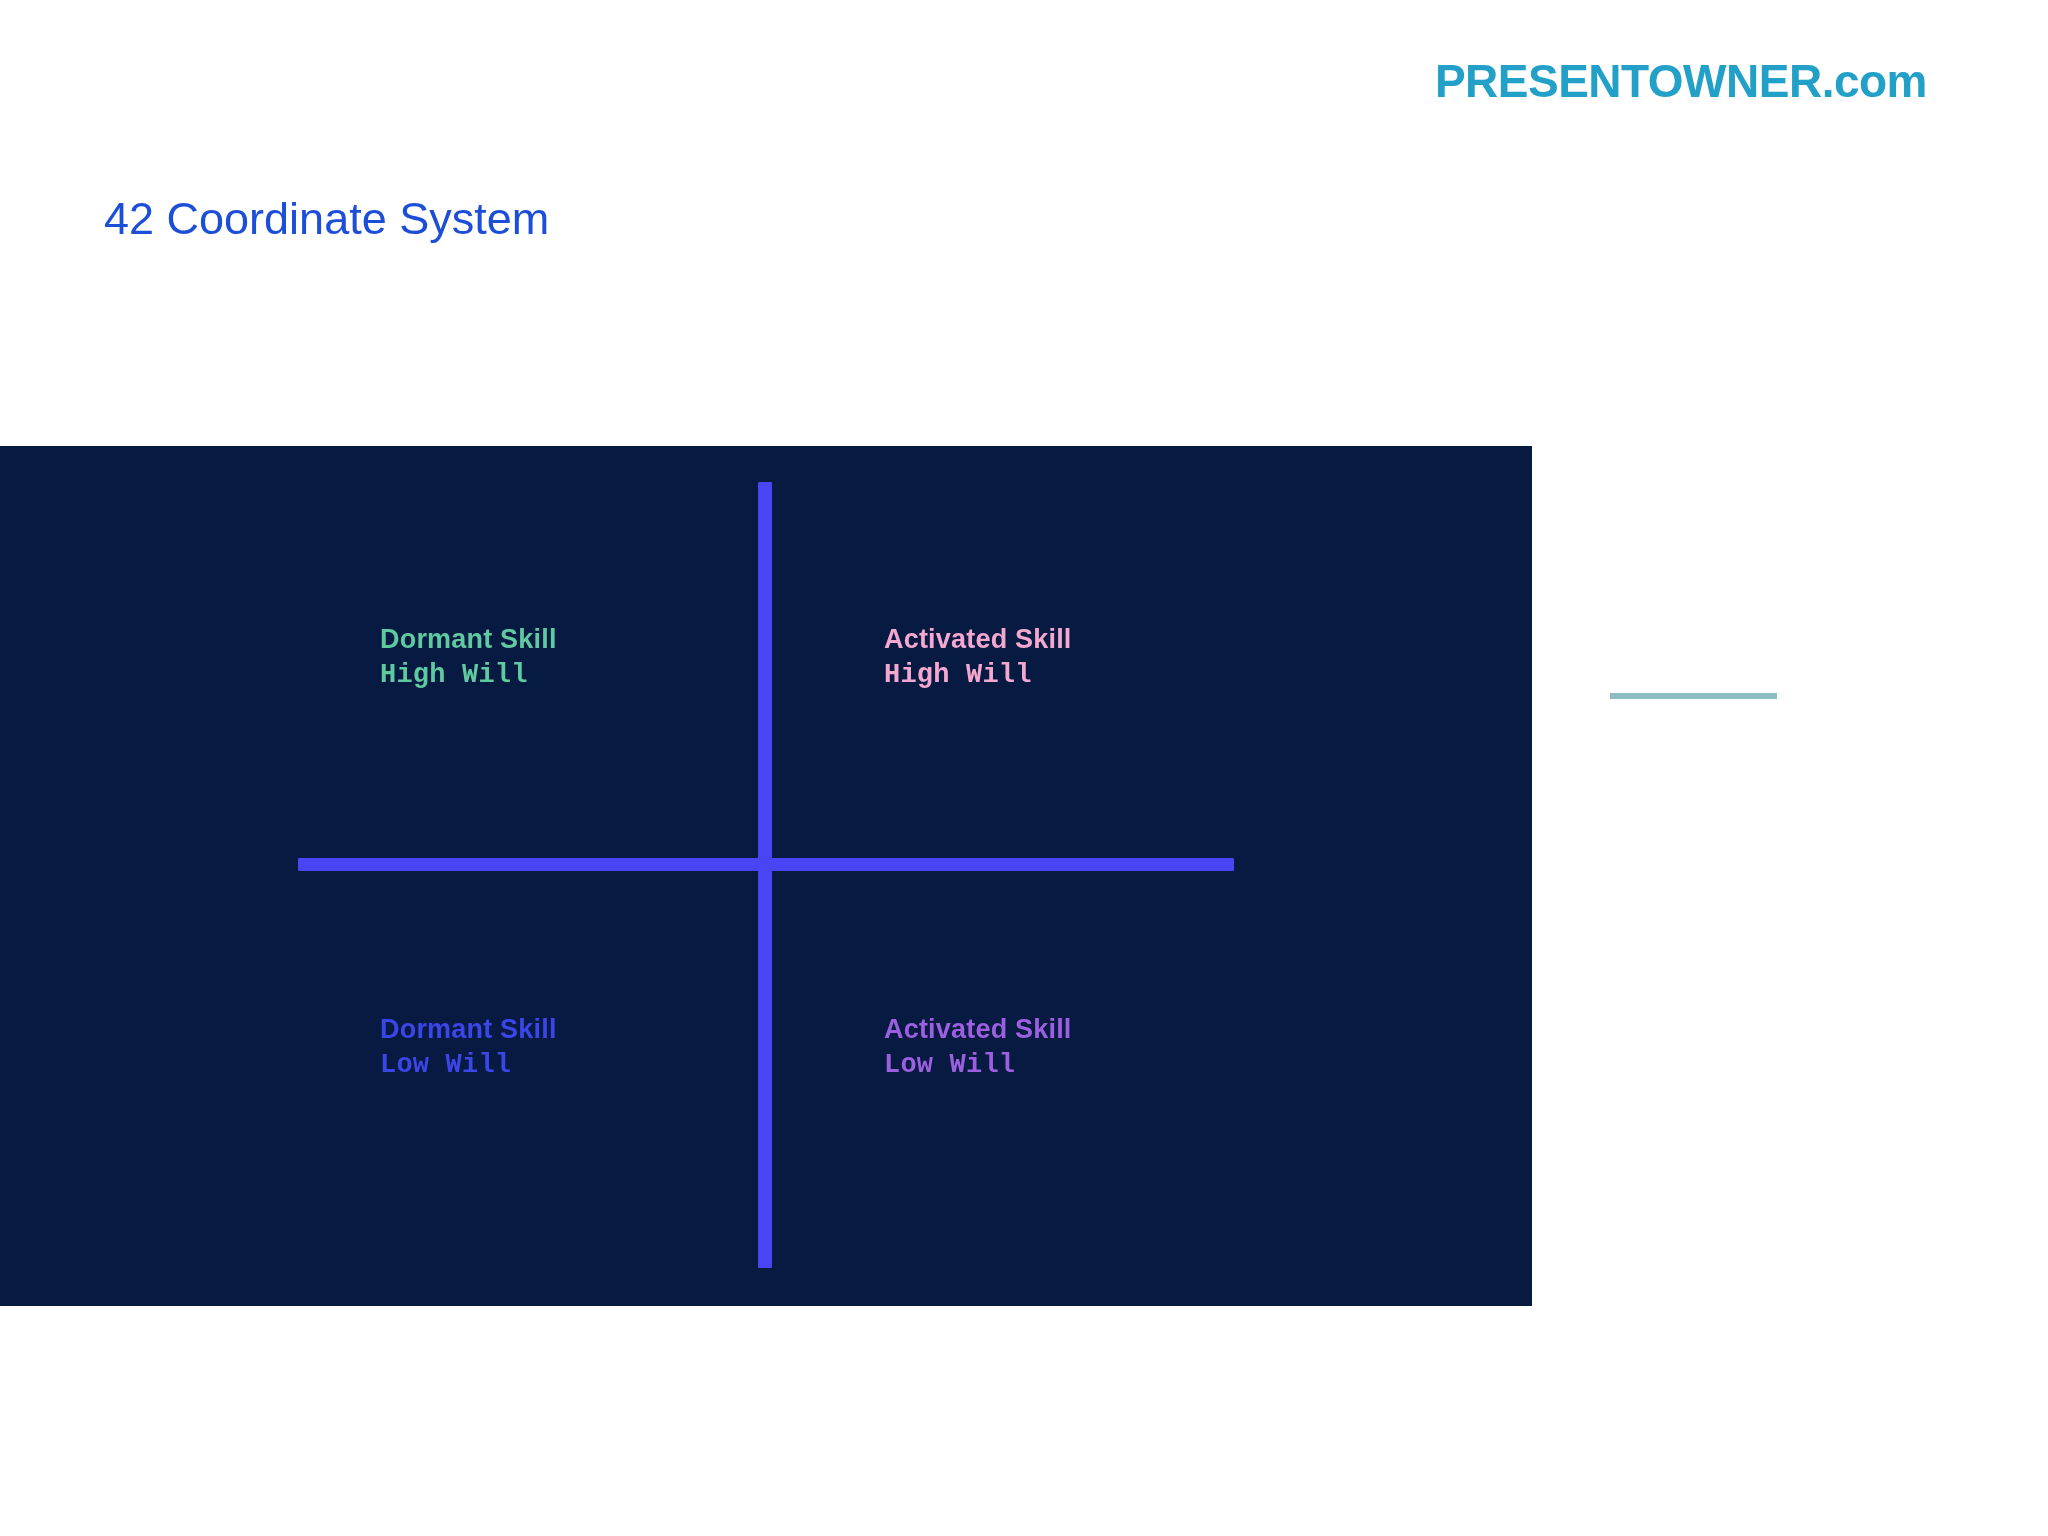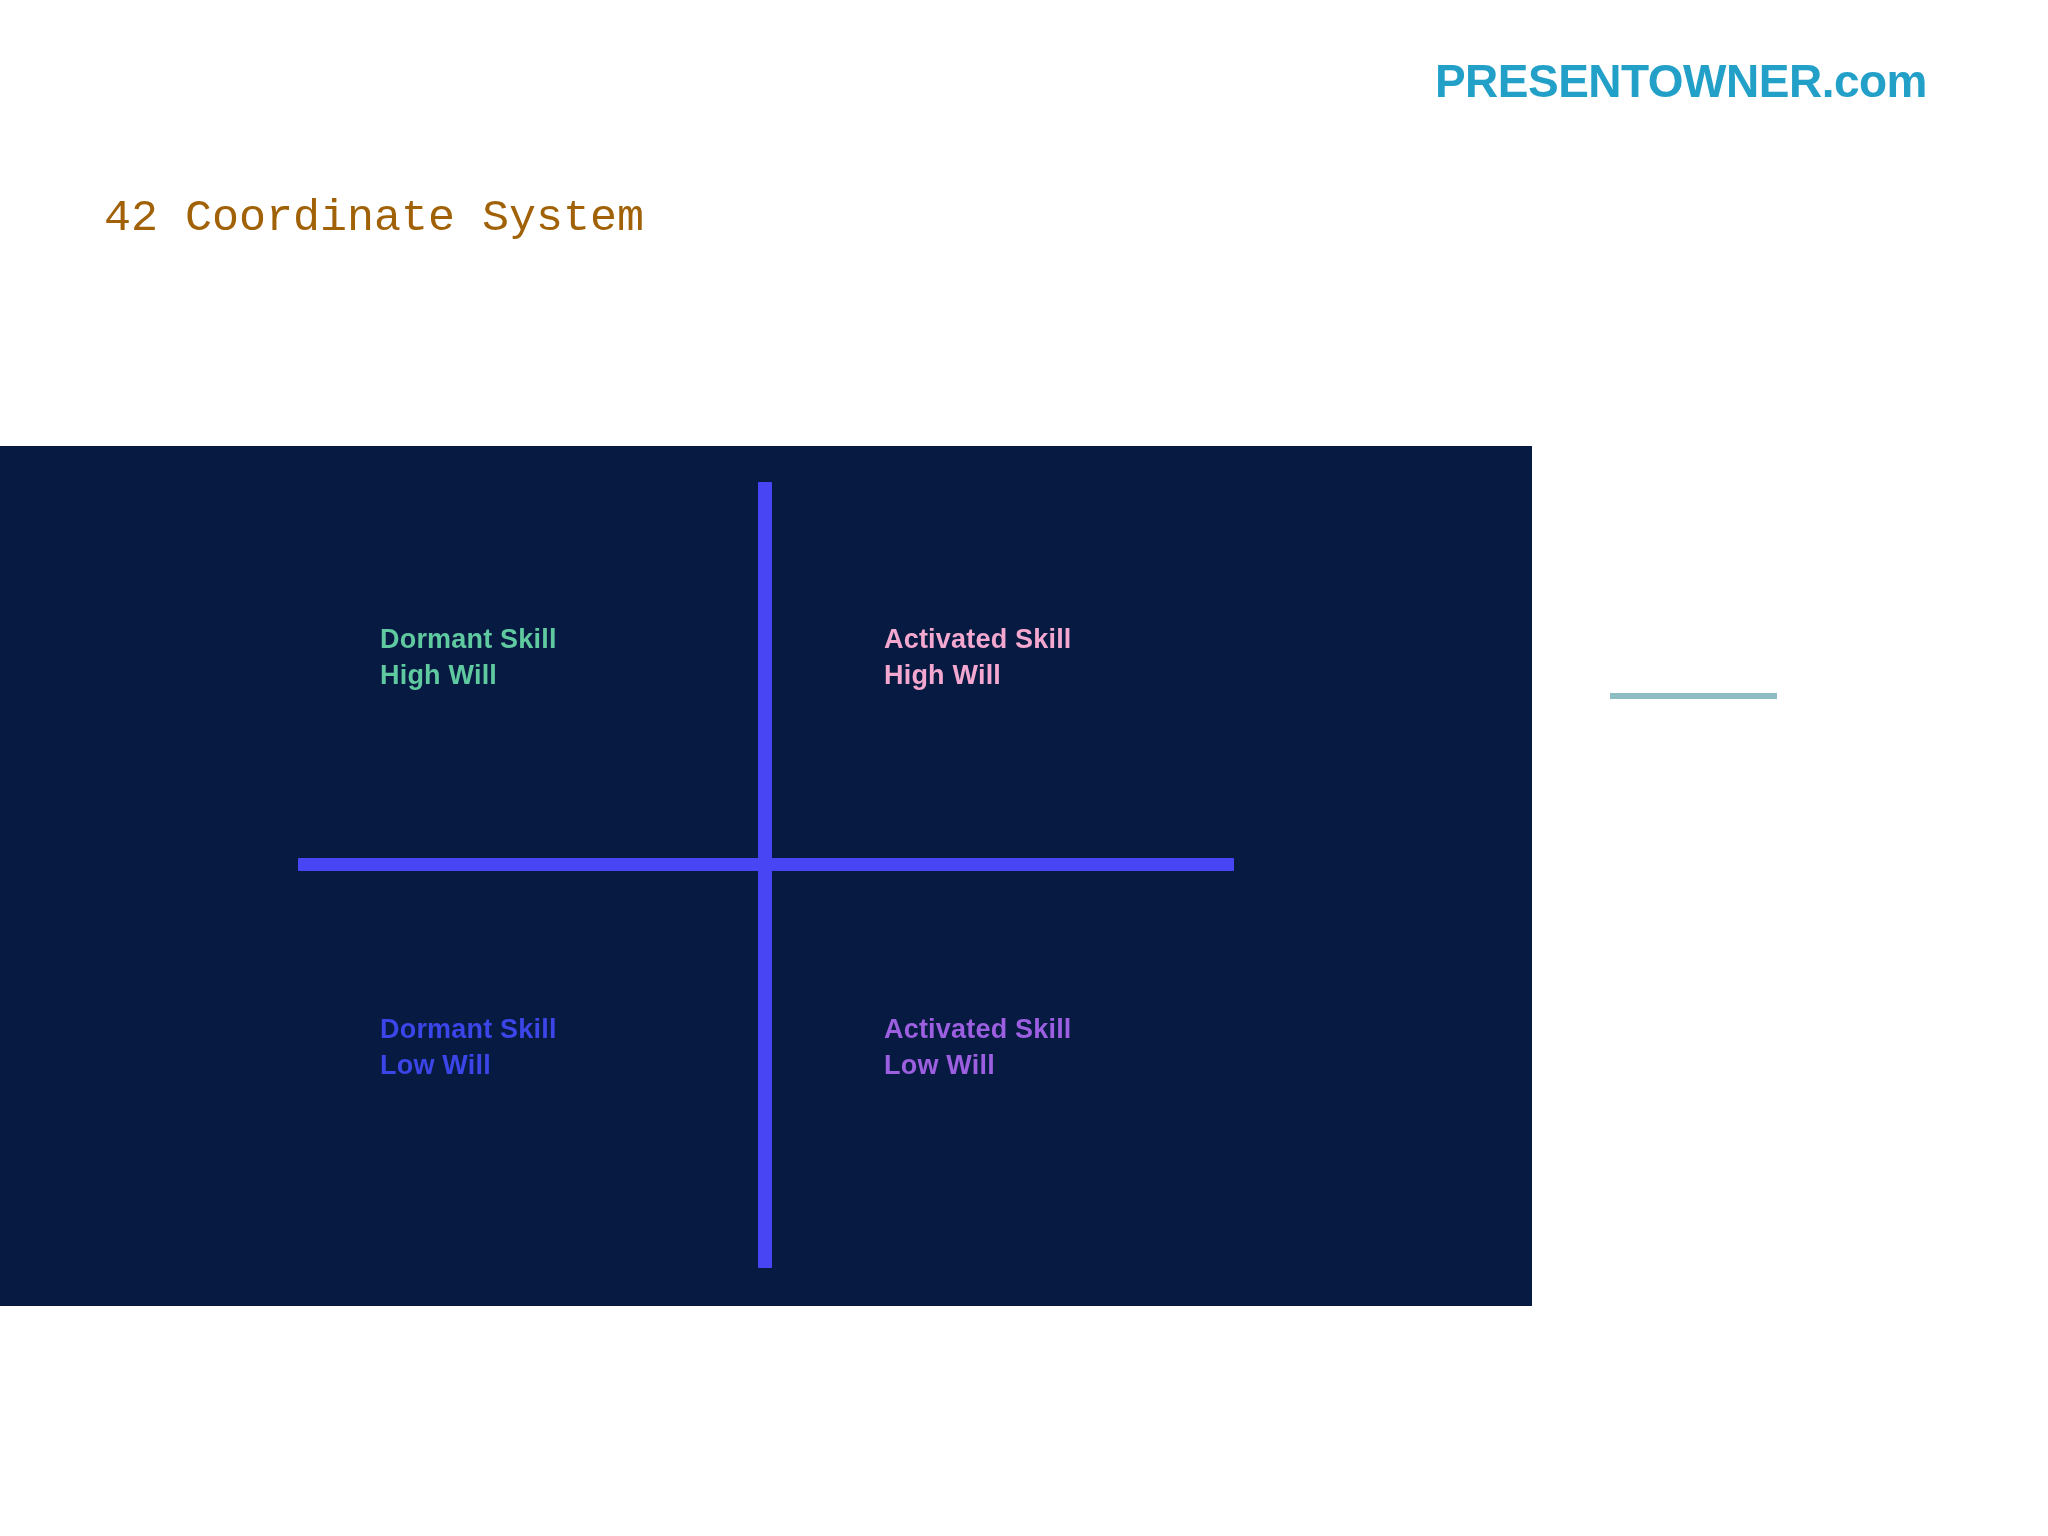--- a/index.html
+++ b/index.html
@@ -38,24 +38,24 @@
     color: #22a0c8;
     white-space: nowrap;
     line-height: 1;
   }
 
   
   .slide-title {
     position: absolute;
     left: 104px;
     top: 163px;
-    font-family: Liberation Mono, monospace;
+    font-family: Liberation Sans, sans-serif;
     font-size: 45px;
     font-weight: normal;
-    color: #a16207;
+    color: #1d4ed8;
     letter-spacing: 0px;
     line-height: 1.15;
     white-space: nowrap;
   }
 
   
   .diagram-panel {
     position: absolute;
     left: 0;
     top: 446px;
@@ -90,20 +90,21 @@
     position: absolute;
     font-family: "Liberation Sans", sans-serif;
     font-size: 27px;
     font-weight: bold;
     line-height: 1.33;
     letter-spacing: 0.2px;
     white-space: nowrap;
   }
   .quadrant-label .line2 {
     display: block;
+    font-family: Liberation Mono, monospace;
   }
 
   .q-top-left     { left: 368px; top: 622px; color: #5fc9a0; }
   .q-top-right    { left: 872px; top: 622px; color: #f4a8d0; }
   .q-bottom-left  { left: 368px; top: 1012px; color: #3b45e8; }
   .q-bottom-right { left: 872px; top: 1012px; color: #9b5fe0; }
 
   
   .quadrant-layer {
     position: absolute;

